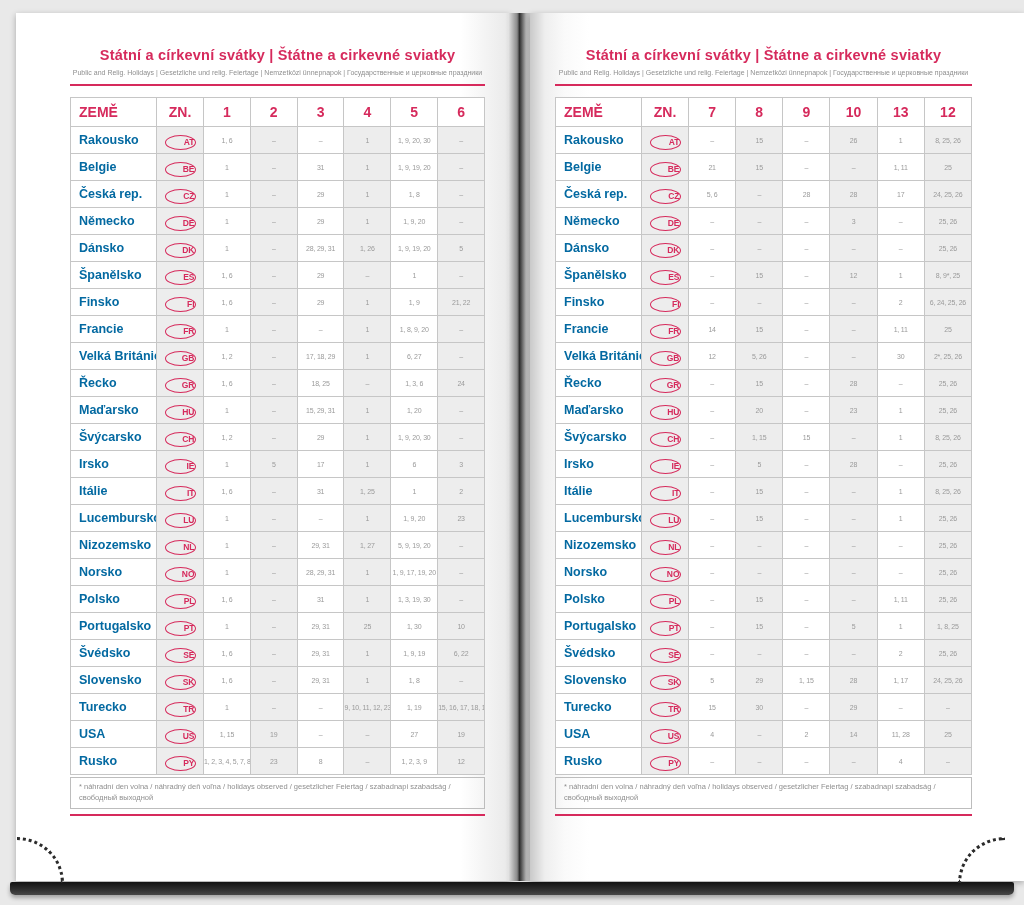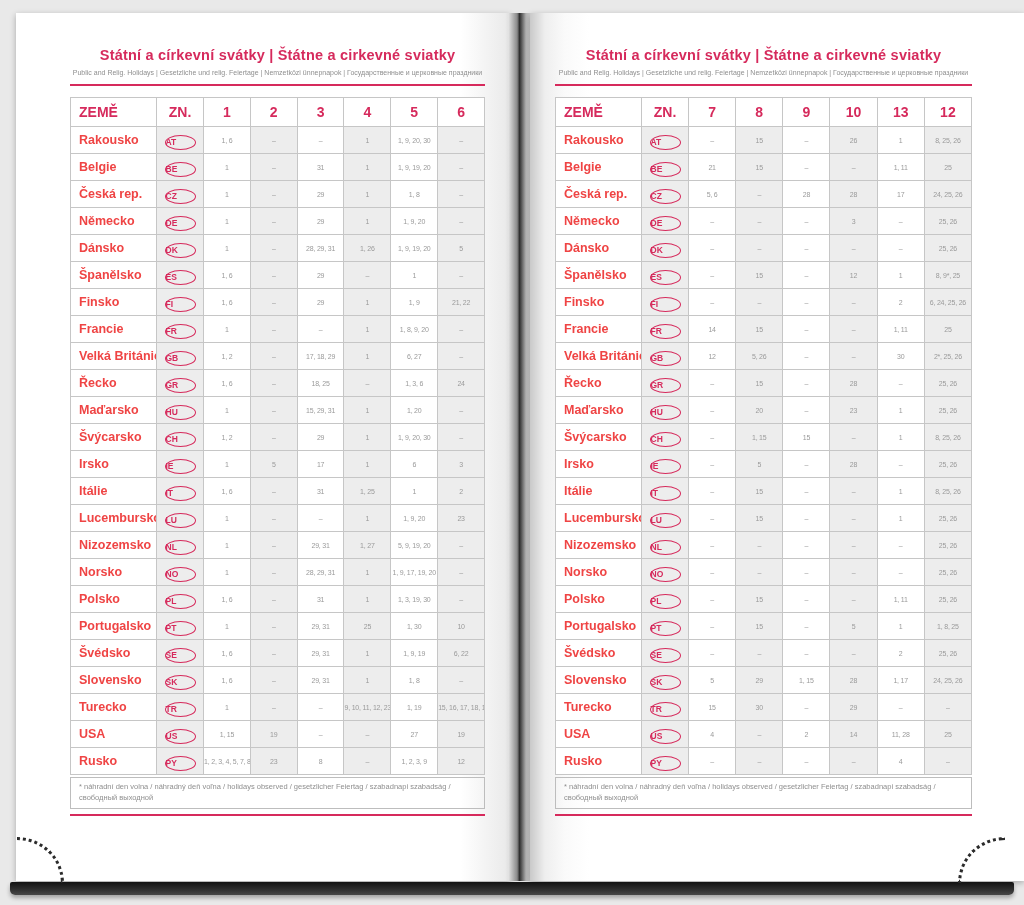--- a/index.html
+++ b/index.html
@@ -52,28 +52,28 @@
   th.col-code    { width:47px;margin-left:8px; }
   th.col-month   { width:auto; }
   table.holidays th {
     height:29px; color:#d62a5c; font-size:14px; font-weight:bold;
     text-align:center; background:#ffffff;
   }
   table.holidays th.col-country { text-align:left; padding-left:8px; }
   table.holidays td { height:27px; text-align:center; background:#ffffff; }
   td.col-country {
     text-align:left !important; padding-left:8px;
-    color:#ef4444; font-weight:bold; font-size:12.5px;
+    color:#0369a1; font-weight:bold; font-size:12.5px;
   }
   td.col-month { font-size:7px; color:#9a9a9a; letter-spacing:-.2px; }
   td.shaded { background:#ededed !important; }
   .badge {
     display:inline-block; width:31px; height:15px; line-height:13px;
     border:1.5px solid #d62a5c; border-radius:50%;
-    color:#d62a5c; font-size:8.5px; font-weight:bold; text-align:left;
+    color:#d62a5c; font-size:8.5px; font-weight:bold; text-align:right;
   }
   .footnote-box {
     margin-top:2px; border:1px solid #bdbdbd; padding:3px 16px 4px 8px;
     color:#8f8f8f; font-size:7.5px; line-height:1.5; min-height:29px;
     width:100%;
   }
   .rule-accent.bottom { margin-top:5px; }
   .book-edge {
     position:absolute; left:10px; top:882px; width:1004px; height:13px;
     background:linear-gradient(to bottom,#121212 0%,#2d2d2d 55%,#484848 100%);

